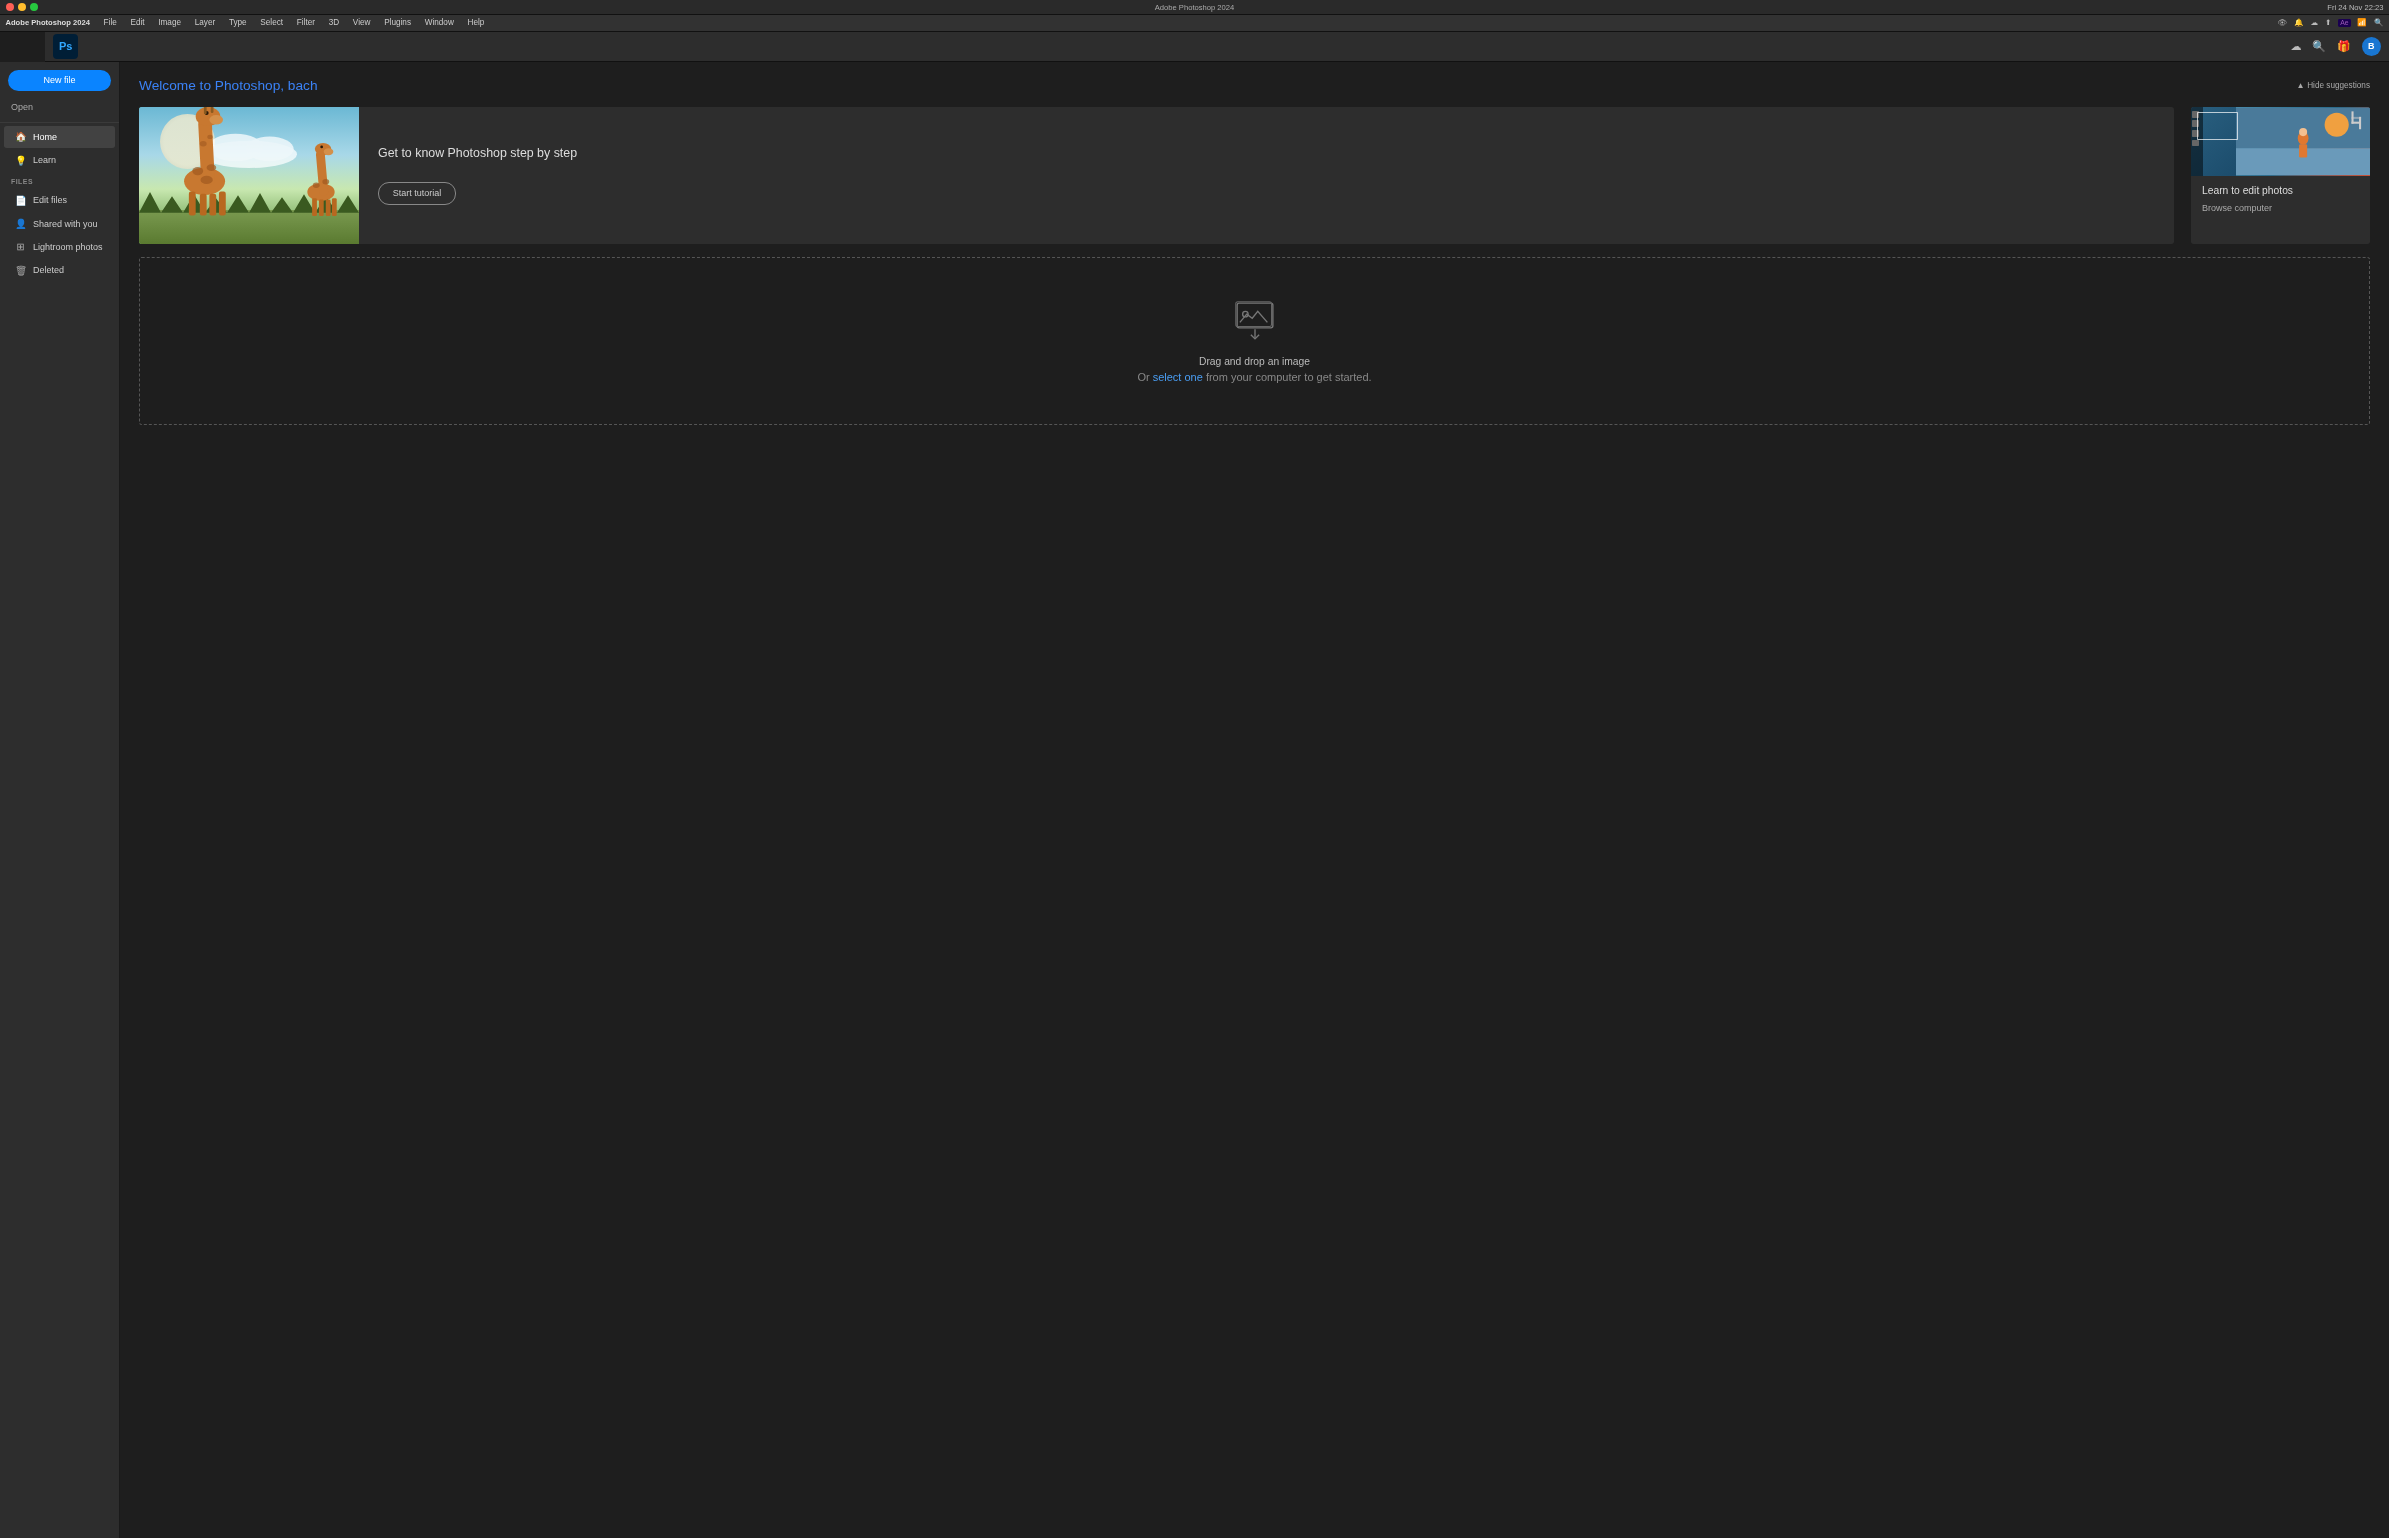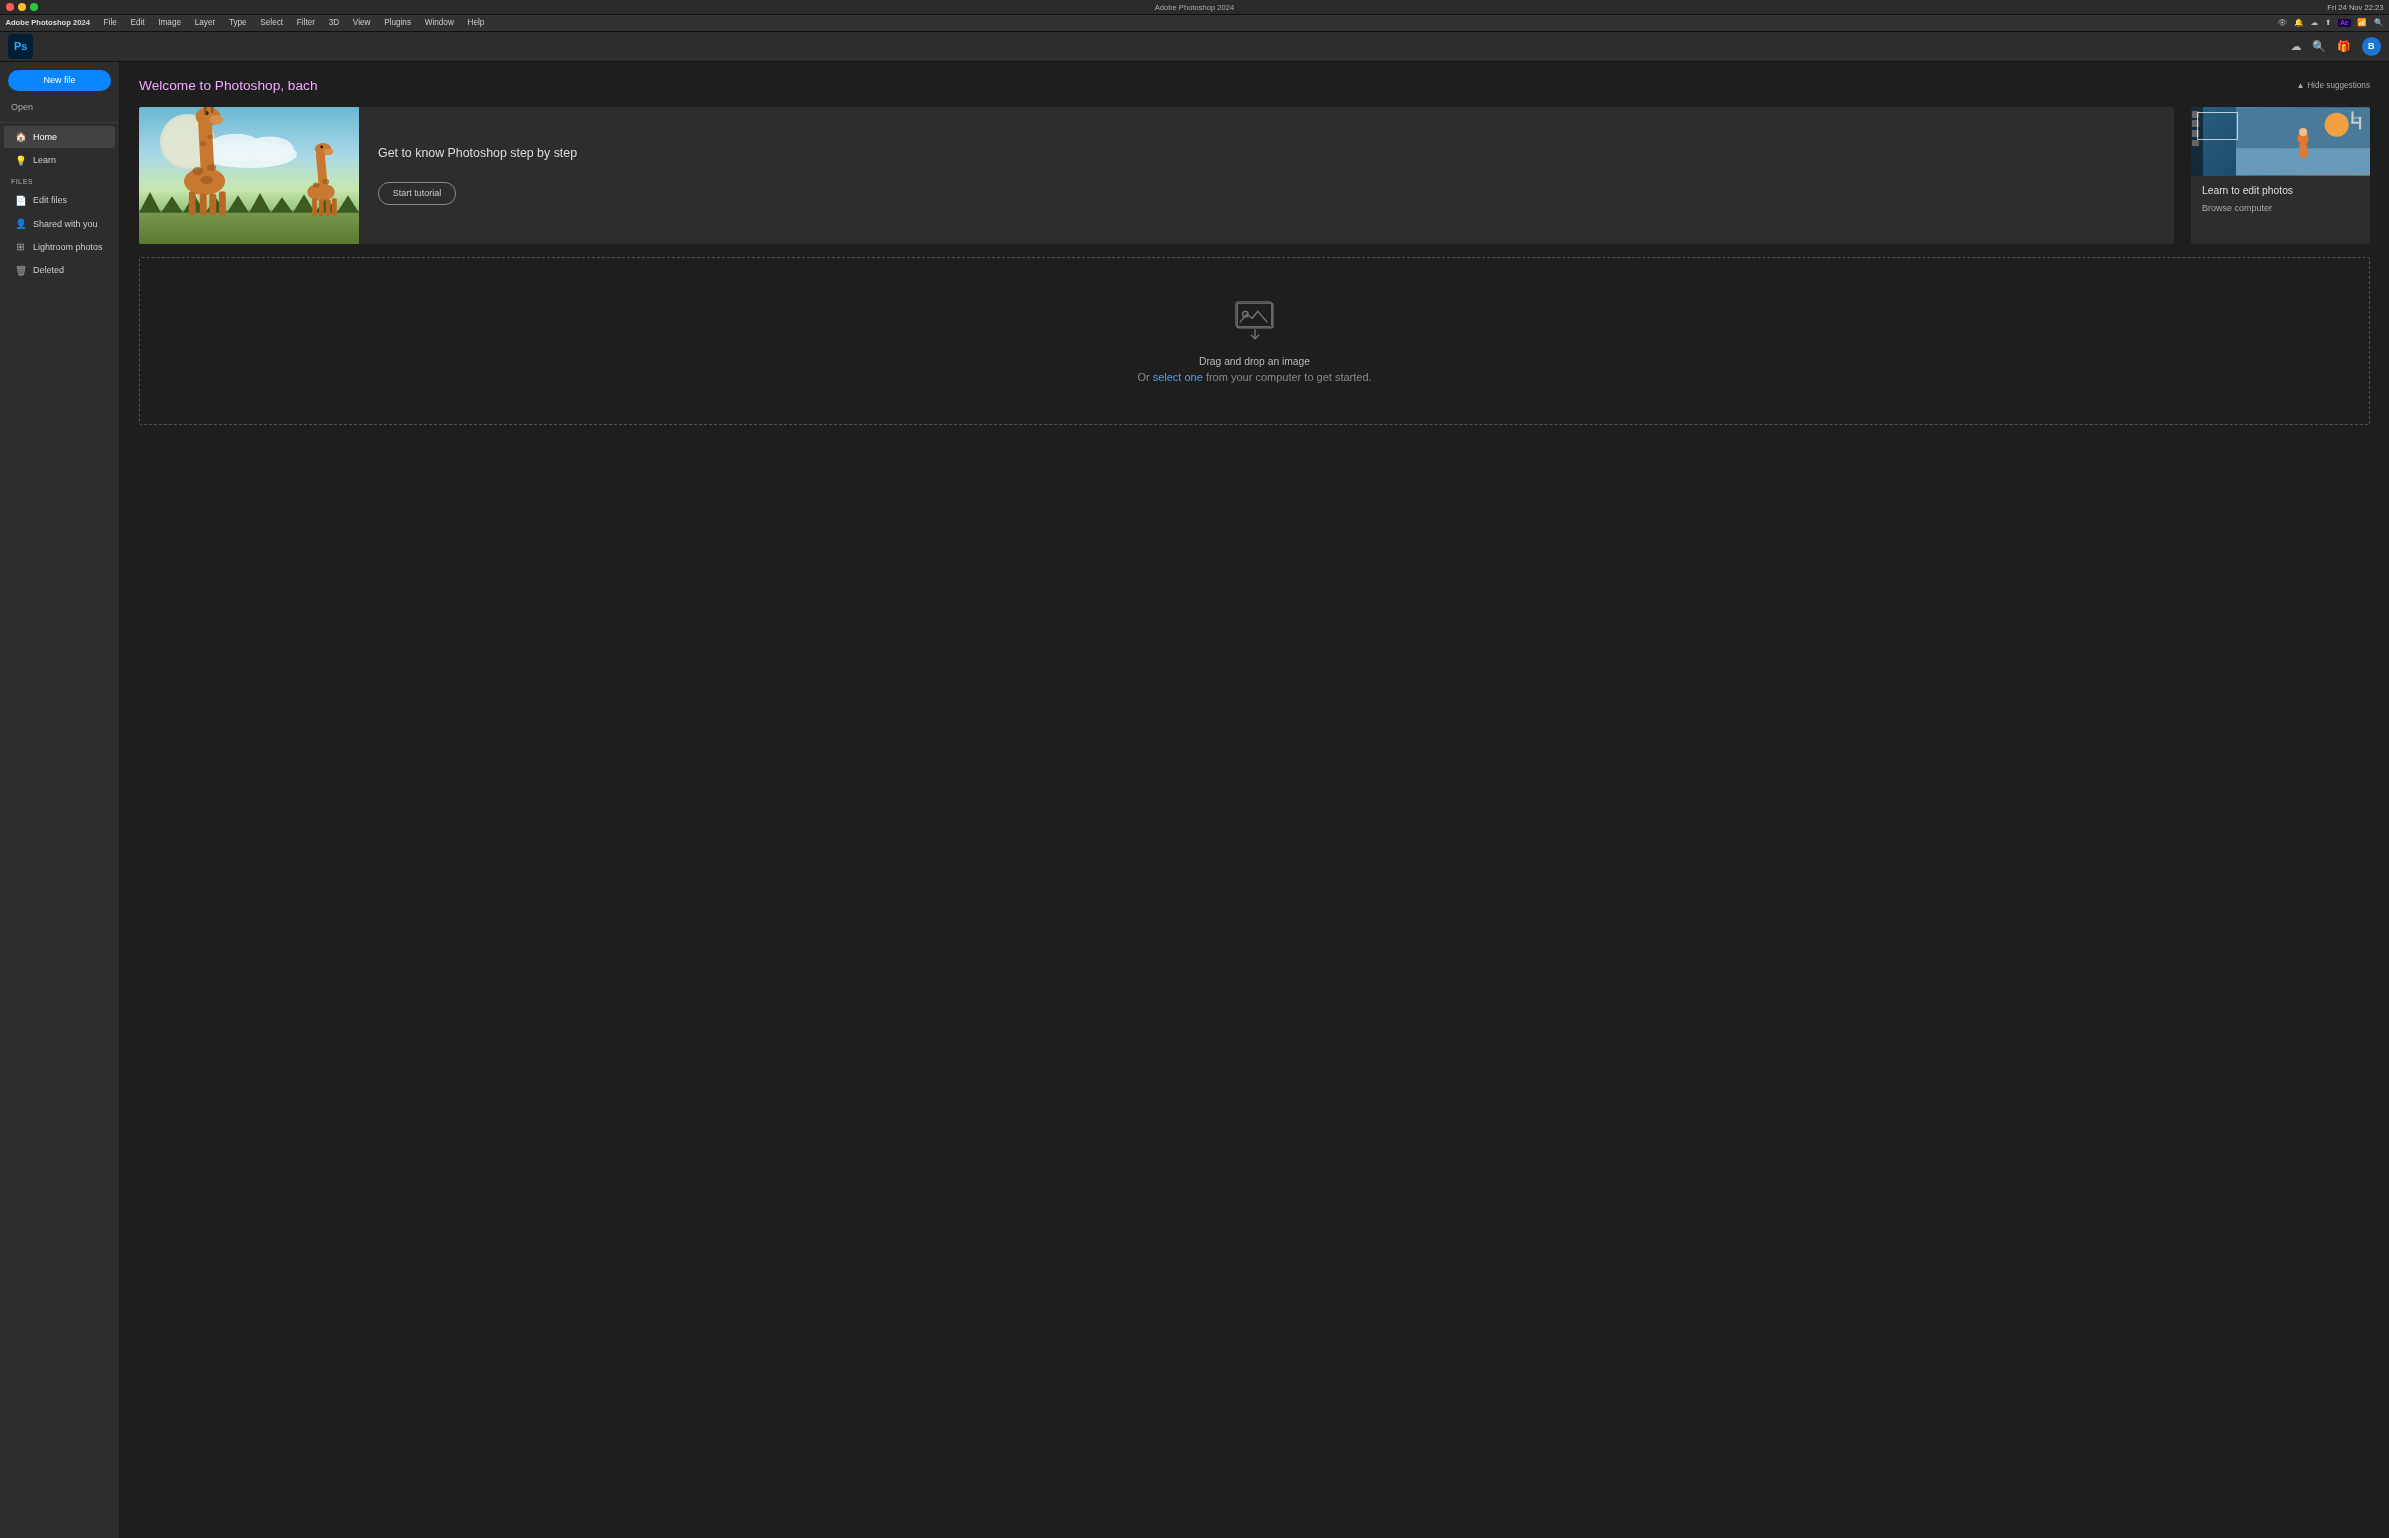--- a/index.html
+++ b/index.html
@@ -86,20 +86,21 @@
 
     
     .ps-header {
       background: #2d2d2d;
       height: 30px;
       display: flex;
       align-items: center;
       padding: 0 8.2px;
       border-bottom: 0.7px solid #111;
       gap: 23px;
+      margin-left: 45px;
     }
     .ps-logo {
       width: 25px; height: 25px;
       background: #001e36;
       border-radius: 4.1px;
       display: flex;
       align-items: center;
       justify-content: center;
       font-size: 11px;
       font-weight: 700;
@@ -210,21 +211,21 @@
     
     .welcome-header {
       display: flex;
       justify-content: space-between;
       align-items: center;
       margin-bottom: 13.7px;
     }
     .welcome-title {
       font-size: 13.7px;
       font-weight: 400;
-      color: #f0abfc;
+      color: #3b82f6;
     }
     .hide-suggestions {
       font-size: 8.2px;
       color: #aaa;
       cursor: pointer;
       display: flex;
       align-items: center;
       gap: 2.7px;
     }
 

